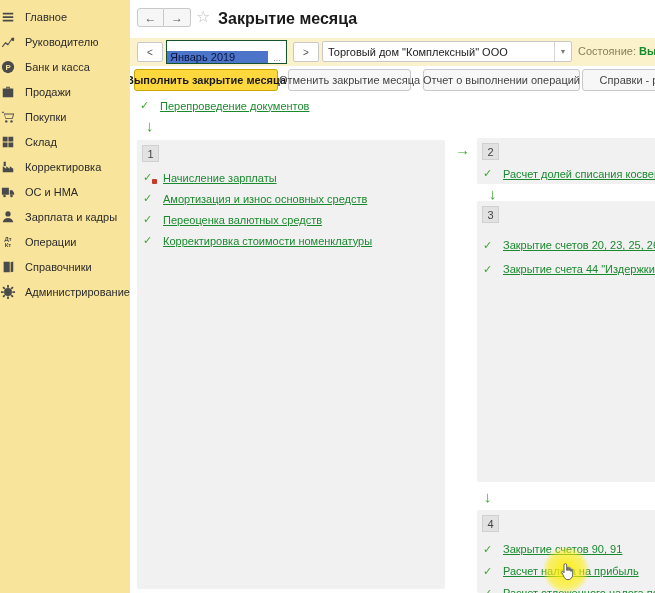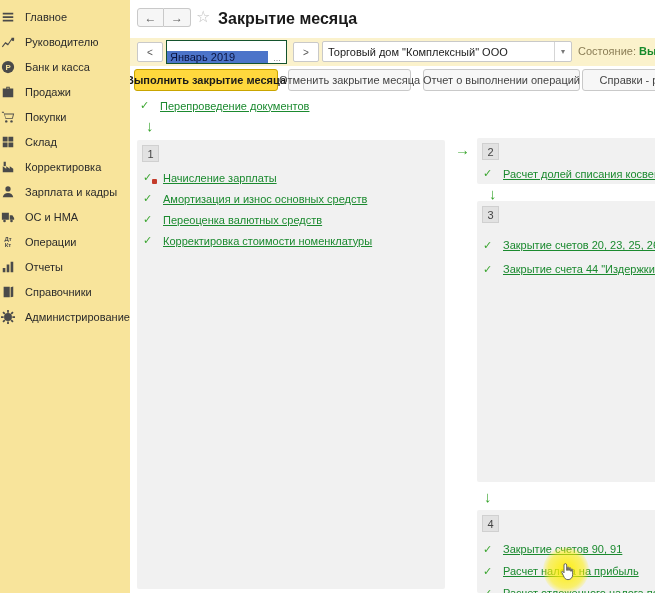--- a/index.html
+++ b/index.html
@@ -172,49 +172,41 @@
         <svg viewBox="0 0 16 16">
           <path d="M2 14V7l4 3V7l4 3V7l4 3v4z"></path>
           <path d="M3 2h2.5v5H3z"></path>
         </svg>
       </span>
     <span>Корректировка</span>
   </div>
   <div class="side-item">
     <span class="ic">
         <svg viewBox="0 0 16 16">
-          <circle cx="8" cy="4.5" r="3"></circle>
-          <path d="M2 14c.5-3.5 3-5 6-5s5.5 1.5 6 5z"></path>
-        </svg>
-      </span>
-    <span>Зарплата и кадры</span>
-  </div>
-  <div class="side-item">
-    <span class="ic">
-        <svg viewBox="0 0 16 16">
           <path d="M1 3h8v8H1zM10 6h3l2 3v2h-5z"></path>
           <circle cx="4" cy="12.5" r="1.5"></circle>
           <circle cx="12" cy="12.5" r="1.5"></circle>
         </svg>
       </span>
     <span>ОС и НМА</span>
   </div>
   <div class="side-item">
     <span class="ic">
+        <svg viewBox="0 0 16 16">
+          <circle cx="8" cy="4.5" r="3"></circle>
+          <path d="M2 14c.5-3.5 3-5 6-5s5.5 1.5 6 5z"></path>
+        </svg>
+      </span>
+    <span>Зарплата и кадры</span>
+  </div>
+  <div class="side-item">
+    <span class="ic">
         <span class="txticon">Дт<br>Кт</span>
       </span>
     <span>Операции</span>
-  </div>
-  <div class="side-item">
-    <span class="ic">
-        <svg viewBox="0 0 16 16">
-          <path d="M2 9h3v5H2zM6.5 5h3v9h-3zM11 2h3v12h-3z"></path>
-        </svg>
-      </span>
-    <span>Отчеты</span>
   </div>
   <div class="side-item">
     <span class="ic">
         <svg viewBox="0 0 16 16">
           <path d="M3 2h7v12H3z"></path>
           <path d="M11 2.5l3-.8v11.6l-3 .8z"></path>
         </svg>
       </span>
     <span>Справочники</span>
   </div>

